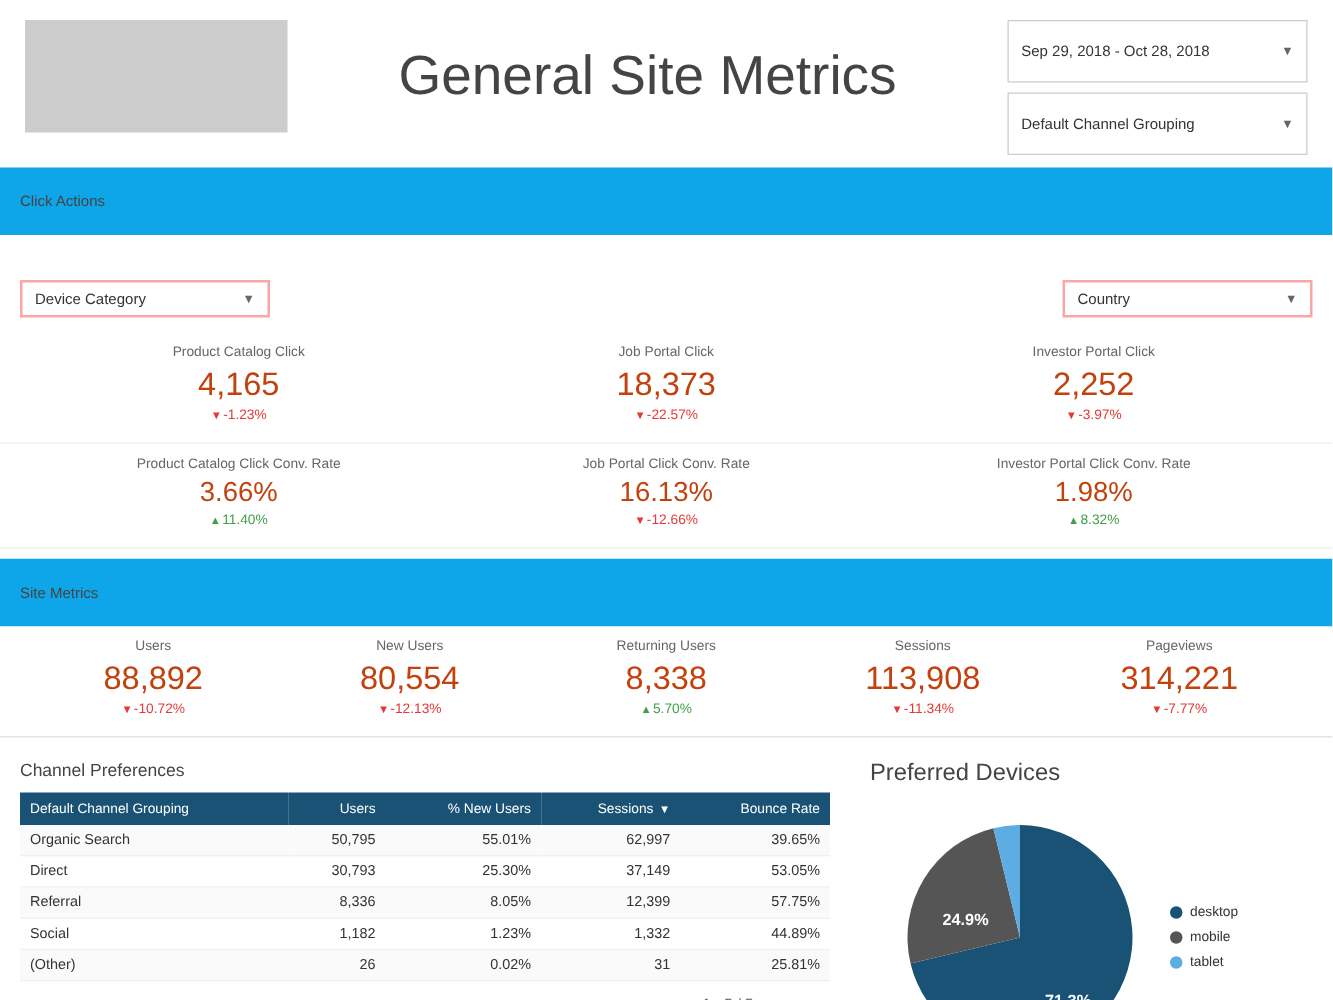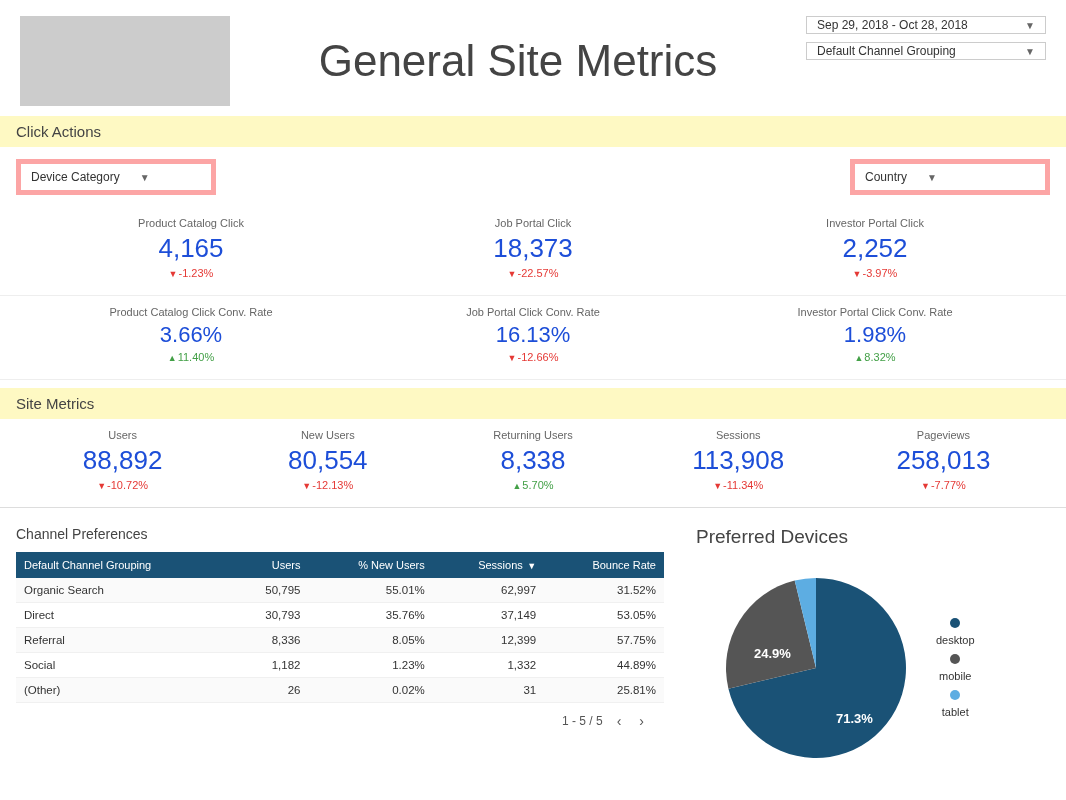--- a/index.html
+++ b/index.html
@@ -34,58 +34,60 @@
       padding-top: 20px;
     }
     .header-controls {
       display: flex;
       flex-direction: column;
       gap: 8px;
       min-width: 240px;
     }
     .dropdown-select {
       border: 1px solid #ccc;
-      padding: 1px 10px;
+      padding: 17px 10px;
       font-size: 12px;
       background: #fff;
       display: flex;
       justify-content: space-between;
       align-items: center;
       cursor: pointer;
       min-width: 220px;
     }
     .dropdown-select span.arrow {
       font-size: 10px;
       color: #666;
     }
 
     
     .section-header {
-      background: #fef9c3;
-      padding: 7px 16px;
-      font-size: 15px;
+      background: #0ea5e9;
+      padding: 20px 16px;
+      font-size: 12px;
       color: #444;
       font-weight: normal;
     }
 
     
     .click-actions-filters {
       display: flex;
       justify-content: space-between;
       padding: 12px 16px;
     }
     .filter-dropdown {
-      border: 5px solid #fca5a5;
+      border: 2px solid #fca5a5;
       padding: 6px 10px;
       font-size: 12px;
       background: #fff;
       display: flex;
+      justify-content: space-between;
       align-items: center;
       cursor: pointer;
       min-width: 200px;
+      margin-top: 24px;
     }
     .filter-dropdown span.arrow {
       font-size: 10px;
       color: #666;
       margin-left: 20px;
     }
 
     
     .metrics-row {
       display: flex;
@@ -98,21 +100,21 @@
       flex: 1;
     }
     .metric-label {
       font-size: 11px;
       color: #666;
       margin-bottom: 4px;
     }
     .metric-value {
       font-size: 26px;
       font-weight: 300;
-      color: #1d4ed8;
+      color: #c2410c;
       margin-bottom: 3px;
     }
     .metric-value.medium {
       font-size: 22px;
     }
     .metric-change {
       font-size: 11px;
     }
     .metric-change.down { color: #e53935; }
     .metric-change.up { color: #43a047; }
@@ -216,21 +218,20 @@
     .legend {
       display: flex;
       flex-direction: column;
       gap: 8px;
     }
     .legend-item {
       display: flex;
       align-items: center;
       gap: 6px;
       font-size: 11px;
-      flex-direction: column;
     }
     .legend-dot {
       width: 10px;
       height: 10px;
       border-radius: 50%;
     }
 
     .col-sort-icon {
       font-size: 9px;
       margin-left: 2px;
@@ -353,21 +354,21 @@
     </div>
     <div class="metric-item">
       <div class="metric-label">Sessions</div>
       <div class="metric-value">113,908</div>
       <div class="metric-change down">
         <span class="arrow-icon">▼</span>-11.34%
       </div>
     </div>
     <div class="metric-item">
       <div class="metric-label">Pageviews</div>
-      <div class="metric-value">258,013</div>
+      <div class="metric-value">314,221</div>
       <div class="metric-change down">
         <span class="arrow-icon">▼</span>-7.77%
       </div>
     </div>
   </div>
 
 <div class="section-divider"></div>
 
 <div class="bottom-panels">
 
@@ -382,26 +383,26 @@
             <th class="right">Sessions<span class="col-sort-icon"> ▼</span></th>
             <th class="right">Bounce Rate</th>
           </tr>
         </thead>
       <tbody id="channel-table-body">
           <tr>
             <td class="">Organic Search</td>
             <td class="right">50,795</td>
             <td class="right">55.01%</td>
             <td class="right">62,997</td>
-            <td class="right">31.52%</td>
+            <td class="right">39.65%</td>
           </tr>
           <tr>
             <td class="">Direct</td>
             <td class="right">30,793</td>
-            <td class="right">35.76%</td>
+            <td class="right">25.30%</td>
             <td class="right">37,149</td>
             <td class="right">53.05%</td>
           </tr>
           <tr>
             <td class="">Referral</td>
             <td class="right">8,336</td>
             <td class="right">8.05%</td>
             <td class="right">12,399</td>
             <td class="right">57.75%</td>
           </tr>

